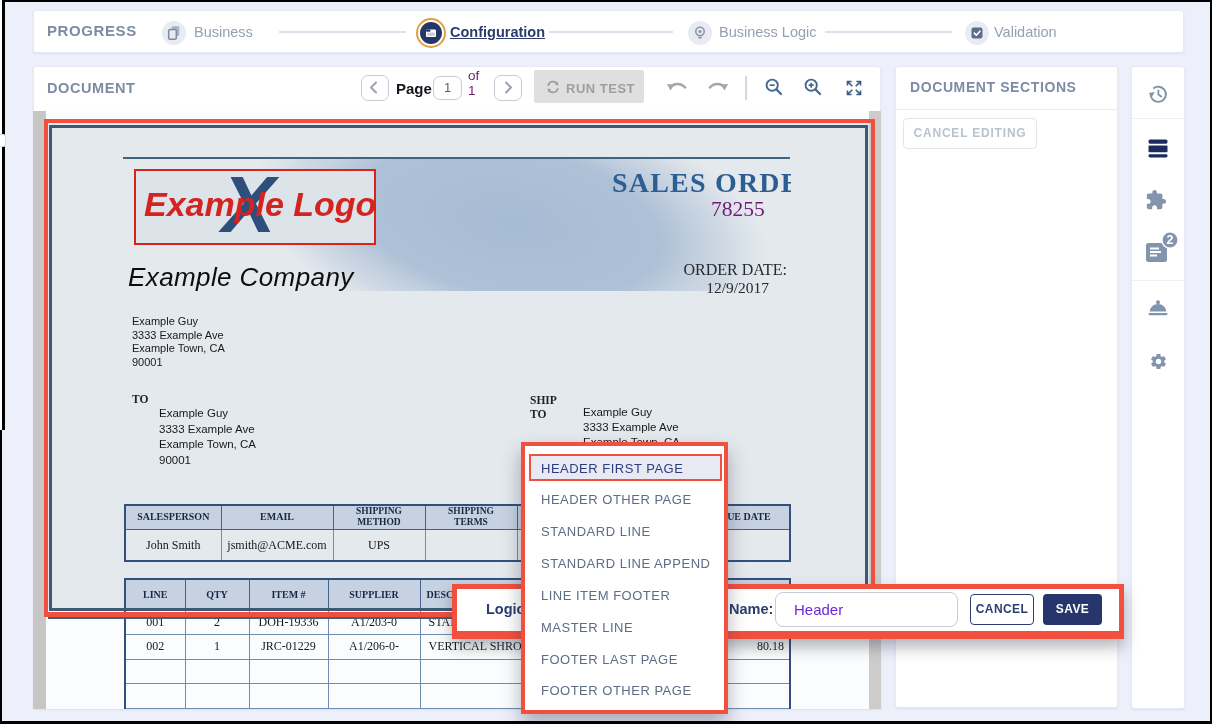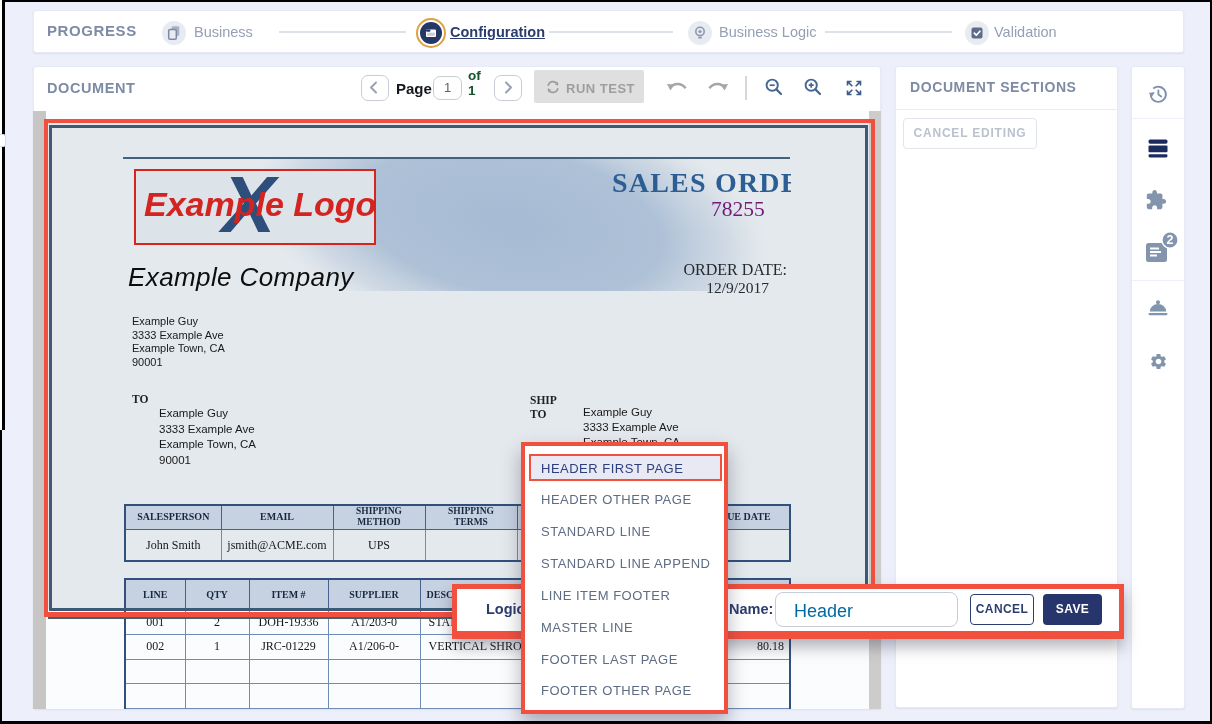--- a/index.html
+++ b/index.html
@@ -66,21 +66,21 @@
 
 <div class="card" style="left:33px;top:66px;width:848px;height:643px"></div>
 <div class="abs hdrtxt" style="left:47px;top:80px">DOCUMENT</div>
 
 <div class="navbtn" style="left:361px;top:75px">
 <svg width="25" height="23" viewBox="0 0 25 23">
       <path d="M14 6.5l-5 5 5 5" stroke="#99a1b2" stroke-width="2" fill="none" stroke-linecap="round" stroke-linejoin="round"></path>
     </svg></div>
 <div class="abs" style="left:396px;top:80px;font-size:15px;font-weight:bold;color:#15181d">Page</div>
 <div class="abs" style="left:433px;top:76px;width:29px;height:24px;border:1.5px solid #c7ccd6;border-radius:7px;background:#fff;text-align:center;font-size:13px;color:#5a6170;line-height:21px">1</div>
-<div class="abs" style="left:468px;top:68px;font-size:13.5px;font-weight:bold;color:#14532d;line-height:15px">of<br>1</div>
+<div class="abs" style="left:468px;top:68px;font-size:13.5px;font-weight:normal;color:#701a75;line-height:15px">of<br>1</div>
 <div class="navbtn" style="left:494px;top:75px">
 <svg width="25" height="23" viewBox="0 0 25 23">
       <path d="M11 6.5l5 5-5 5" stroke="#99a1b2" stroke-width="2" fill="none" stroke-linecap="round" stroke-linejoin="round"></path>
     </svg></div>
 
 <div class="abs" style="left:534px;top:70px;width:110px;height:33px;background:#dfdfdf;border-radius:2px"></div>
 <svg class="abs" style="left:545px;top:79px" width="16" height="16" viewBox="0 0 16 16">
     <path d="M3.2 6.2a5 5 0 0 1 9.4-.6M12.8 9.8a5 5 0 0 1-9.4.6" stroke="#9e9e9e" stroke-width="1.7" fill="none" stroke-linecap="round"></path>
     <path d="M12.9 2.6v3.2h-3.2z" fill="#9e9e9e"></path>
     <path d="M3.1 13.4v-3.2h3.2z" fill="#9e9e9e"></path>
@@ -267,21 +267,21 @@
 <div class="abs" style="left:48px;top:616.5px;width:820px;height:2.5px;background:#4a5f6e;z-index:4"></div>
 
 <div class="abs" style="left:43.5px;top:119px;width:831px;height:497.5px;border:4.5px solid #f2503f;border-bottom-width:5.5px;z-index:5"></div>
 
 <div class="abs" style="left:0;top:134px;width:6px;height:13px;background:#fff;border:1px solid #d8dbe4;border-left:none;border-radius:0 3px 3px 0;z-index:101"></div>
 
 <div class="abs" style="left:452px;top:584px;width:672px;height:55px;background:#fff;border:5px solid #f2503f;border-bottom-width:8px;box-shadow:0 8px 14px rgba(40,40,60,.35);z-index:6"></div>
 <div class="abs" style="left:486px;top:601px;font-size:14.5px;font-weight:bold;color:#2b3c6d;z-index:6">Logic</div>
 <div class="abs" style="left:729px;top:601px;font-size:14.5px;font-weight:bold;color:#2b3c6d;z-index:6">Name:</div>
 <div class="abs" style="left:775px;top:592px;width:183px;height:35px;border:1.5px solid #c6ccd6;border-radius:8px;background:#fff;z-index:6"></div>
-<div class="abs" style="left:794px;top:601px;font-size:18px;color:#0369a1;z-index:6">Header</div>
+<div class="abs" style="left:794px;top:601px;font-size:15px;color:#6d28d9;z-index:6">Header</div>
 <div class="abs" style="left:970px;top:594px;width:64px;height:31px;border:1.5px solid #2c3e70;border-radius:4px;background:#fff;text-align:center;line-height:28px;font-size:12px;font-weight:bold;color:#2c3e70;letter-spacing:.4px;z-index:6">CANCEL</div>
 <div class="abs" style="left:1043px;top:594px;width:59px;height:31px;border-radius:4px;background:#26356b;text-align:center;line-height:31px;font-size:12px;font-weight:bold;color:#fff;letter-spacing:.4px;z-index:6">SAVE</div>
 
 <div class="abs" style="left:521px;top:442px;width:207px;height:272px;background:#fff;border:4px solid #f2503f;box-shadow:0 10px 18px rgba(40,40,60,.35);z-index:7">
   <div class="abs" style="left:4px;top:8px;width:193px;height:27px;background:#e9e9f4;border:2.5px solid #f2503f"></div>
   <div class="mitem" style="top:15px;color:#2c3f7d">HEADER FIRST PAGE</div>
   <div class="mitem" style="top:46px">HEADER OTHER PAGE</div>
   <div class="mitem" style="top:78px">STANDARD LINE</div>
   <div class="mitem" style="top:110px">STANDARD LINE APPEND</div>
   <div class="mitem" style="top:142px">LINE ITEM FOOTER</div>

